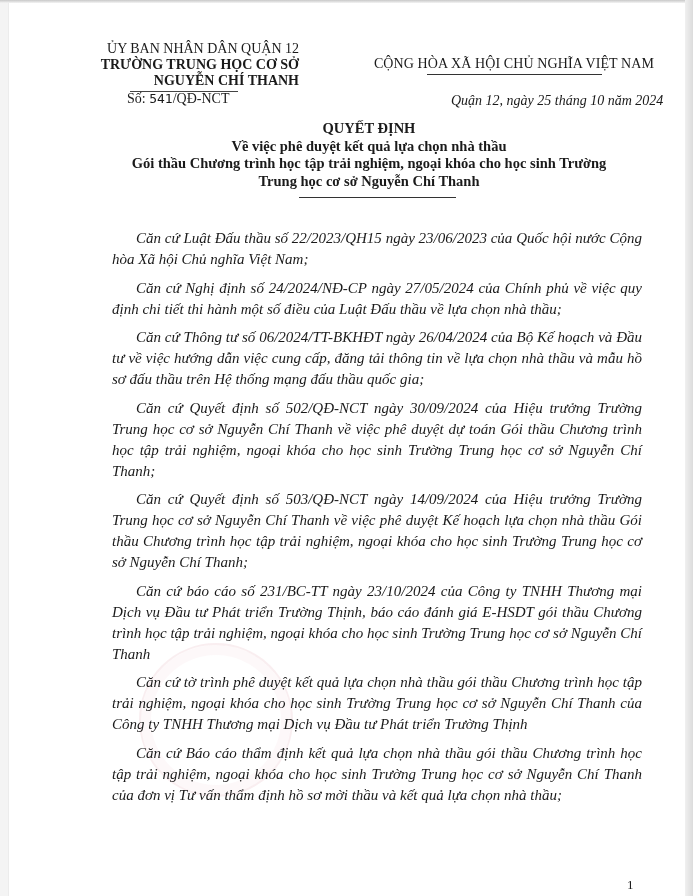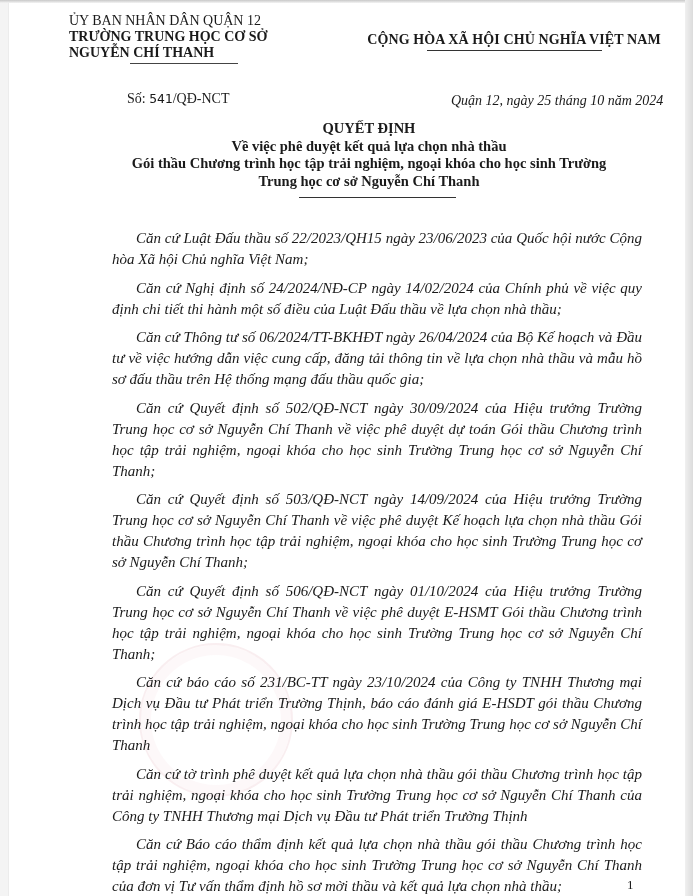--- a/index.html
+++ b/index.html
@@ -10,26 +10,26 @@
     color:#1a1a1a;
   }
   .topshadow { position:absolute; left:0; top:0; width:693px; height:3px; background:linear-gradient(#c8c8c8,#f4f4f4); }
   .page {
     position:absolute; left:8px; top:3px; width:676px; height:893px;
     background:#ffffff;
     border-left:1px solid #ececec;
   }
   .rightedge { position:absolute; right:0; top:0; width:8px; height:896px; background:linear-gradient(90deg,#f0f0f0,#dcdcdc); }
   .abs { position:absolute; }
-  .hdr-left { left:60px; top:10px; width:230px; text-align:left; font-size:14px; line-height:16px; }
+  .hdr-left { left:60px; top:38px; width:230px; text-align:right; font-size:14px; line-height:16px; }
   .hdr-left .l1 { font-weight:normal; }
   .hdr-left .l2, .hdr-left .l3 { font-weight:bold; }
   .hdr-left .rule { width:108px; height:1px; background:#444; margin:2px auto 0; }
   .hdr-right { left:350px; top:28px; width:310px; text-align:center; font-size:14px; line-height:18px; }
-  .hdr-right .l1 { font-weight:bold; letter-spacing:0.1px; }
+  .hdr-right .l1 { font-weight:normal; letter-spacing:0.1px;margin-top:24px; }
   .hdr-right .l2 { font-weight:bold; font-size:13px; }
   .hdr-right .rule { width:175px; height:1px; background:#333; margin:1px auto 0; }
   .docno { left:118px; top:88px; font-size:14px; }
   .docno .num { font-family:"DejaVu Sans Mono", monospace; font-size:13px; }
   .place { left:442px; top:90px; font-size:14px; font-style:italic; }
   .title-block { left:60px; top:117px; width:600px; text-align:center; font-weight:bold; font-size:14.5px; line-height:17.5px; }
   .divider { left:290px; top:194px; width:157px; height:1px; background:#333; }
   .authority { left:40px; top:204px; width:640px; text-align:center; font-weight:bold; font-size:15px; letter-spacing:0.1px; }
   .body-text { left:103px; top:225px; width:530px; font-style:italic; font-size:15px; line-height:21px; text-align:justify; }
   .body-text p { margin:0 0 7.5px 0; text-indent:24px; }
@@ -70,25 +70,24 @@
     <div>Trung học cơ sở Nguyễn Chí Thanh</div>
   </div>
 
   <div class="abs divider"></div>
 
 
   <div class="abs stamp"></div>
 
   <div class="abs body-text">
     <p>Căn cứ Luật Đấu thầu số 22/2023/QH15 ngày 23/06/2023 của Quốc hội nước Cộng hòa Xã hội Chủ nghĩa Việt Nam;</p>
-    <p>Căn cứ Nghị định số 24/2024/NĐ-CP ngày 14/02/2024 của Chính phủ về việc quy định chi tiết thi hành một số điều của Luật Đấu thầu về lựa chọn nhà thầu;</p>
+    <p>Căn cứ Nghị định số 24/2024/NĐ-CP ngày 27/05/2024 của Chính phủ về việc quy định chi tiết thi hành một số điều của Luật Đấu thầu về lựa chọn nhà thầu;</p>
     <p>Căn cứ Thông tư số 06/2024/TT-BKHĐT ngày 26/04/2024 của Bộ Kế hoạch và Đầu tư về việc hướng dẫn việc cung cấp, đăng tải thông tin về lựa chọn nhà thầu và mẫu hồ sơ đấu thầu trên Hệ thống mạng đấu thầu quốc gia;</p>
     <p>Căn cứ Quyết định số 502/QĐ-NCT ngày 30/09/2024 của Hiệu trưởng Trường Trung học cơ sở Nguyễn Chí Thanh về việc phê duyệt dự toán Gói thầu Chương trình học tập trải nghiệm, ngoại khóa cho học sinh Trường Trung học cơ sở Nguyễn Chí Thanh;</p>
     <p>Căn cứ Quyết định số 503/QĐ-NCT ngày 14/09/2024 của Hiệu trưởng Trường Trung học cơ sở Nguyễn Chí Thanh về việc phê duyệt Kế hoạch lựa chọn nhà thầu Gói thầu Chương trình học tập trải nghiệm, ngoại khóa cho học sinh Trường Trung học cơ sở Nguyễn Chí Thanh;</p>
-    <p>Căn cứ Quyết định số 506/QĐ-NCT ngày 01/10/2024 của Hiệu trưởng Trường Trung học cơ sở Nguyễn Chí Thanh về việc phê duyệt E-HSMT Gói thầu Chương trình học tập trải nghiệm, ngoại khóa cho học sinh Trường Trung học cơ sở Nguyễn Chí Thanh;</p>
     <p>Căn cứ báo cáo số 231/BC-TT ngày 23/10/2024 của Công ty TNHH Thương mại Dịch vụ Đầu tư Phát triển Trường Thịnh, báo cáo đánh giá E-HSDT gói thầu Chương trình học tập trải nghiệm, ngoại khóa cho học sinh Trường Trung học cơ sở Nguyễn Chí Thanh</p>
     <p>Căn cứ tờ trình phê duyệt kết quả lựa chọn nhà thầu gói thầu Chương trình học tập trải nghiệm, ngoại khóa cho học sinh Trường Trung học cơ sở Nguyễn Chí Thanh của Công ty TNHH Thương mại Dịch vụ Đầu tư Phát triển Trường Thịnh</p>
     <p>Căn cứ Báo cáo thẩm định kết quả lựa chọn nhà thầu gói thầu Chương trình học tập trải nghiệm, ngoại khóa cho học sinh Trường Trung học cơ sở Nguyễn Chí Thanh của đơn vị Tư vấn thẩm định hồ sơ mời thầu và kết quả lựa chọn nhà thầu;</p>
   </div>
 
   <div class="abs pageno">1</div>
 </div>
 <div class="rightedge"></div>
 
 </body></html>

